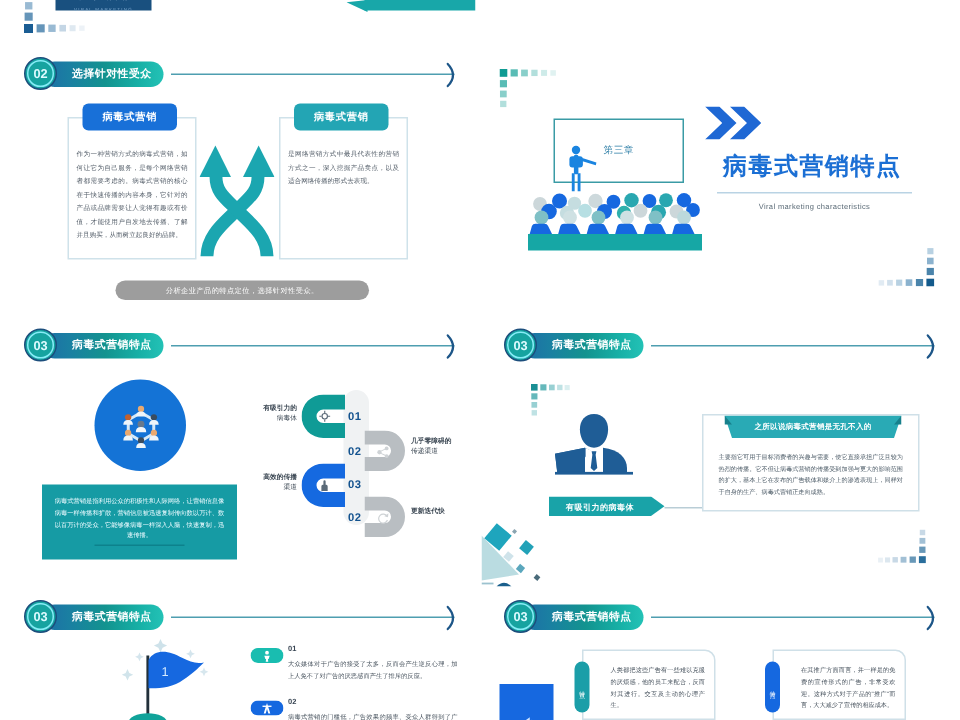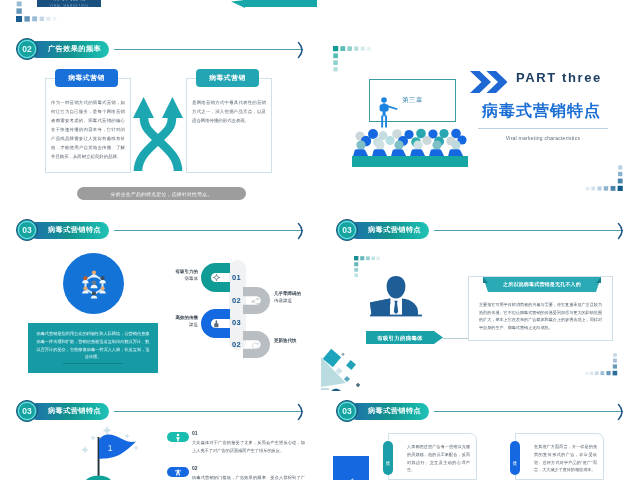--- a/index.html
+++ b/index.html
@@ -170,21 +170,21 @@
     </svg>
   </div>
 
   <div class="slide s2" style="left:0;top:30px;">
     <div class="sechead" style="top:8px;">
       <div class="circ">
           <i></i>
           <span>02</span>
         </div>
       <div class="pill">
-          <span>广告效果的频率</span>
+          <span>选择针对性受众</span>
         </div>
       <div class="rule" style="left:98px;width:189px;"></div>
       <svg class="tip" style="left:280px;top:3px;" width="12" height="18" viewBox="0 0 12 18">
         <path d="M2.5 1.6 Q9.5 9 2.5 16.4" fill="none" stroke="#1d5688" stroke-width="1.5" stroke-linecap="round"></path>
       </svg>
     </div>
 
     <div class="s2-box s2-box-l">
       <div class="s2-txt">作为一种营销方式的病毒式营销，如何让它为自己服务，是每个网络营销者都需要考虑的。病毒式营销的核心在于快速传播的内容本身，它针对的产品或品牌需要让人觉得有趣或有价值，才能使用户自发地去传播、了解并且购买，从而树立起良好的品牌。</div>
     </div>
@@ -293,21 +293,20 @@
             <path d="M96 72 L98.6 62.6 q0.6 -1.4 2.4 -1.4 h6 q1.8 0 2.4 1.4 L114 72 z" fill="#1668e0"></path>
           </g>
       </g>
     </svg>
     <div class="s3-stage"></div>
 
     <svg class="s3-chev" width="38" height="22" viewBox="0 0 38 22">
       <path d="M0 0 L9.5 0 L21 11 L9.5 22 L0 22 L11.5 11 Z" fill="#1f68d4"></path>
       <path d="M16.5 0 L26 0 L37.5 11 L26 22 L16.5 22 L28 11 Z" fill="#1f68d4"></path>
     </svg>
-    <div class="s3-part">PART  three</div>
     <div class="s3-title">病毒式营销特点</div>
     <div class="s3-hr"></div>
     <div class="s3-sub">Viral marketing characteristics</div>
 
     <svg class="s3-dotsBR" width="40" height="28" viewBox="0 0 40 28">
       <g>
         <rect x="34.6" y="22.8" width="5.2" height="5.2" fill="#135a8c"></rect>
         <rect x="34.8" y="15.6" width="4.8" height="4.8" fill="#2a6e9c" opacity=".85"></rect>
         <rect x="35" y="8.8" width="4.4" height="4.4" fill="#5a92b9" opacity=".7"></rect>
         <rect x="35.2" y="2.4" width="4.1" height="4.1" fill="#88b2ce" opacity=".6"></rect>

